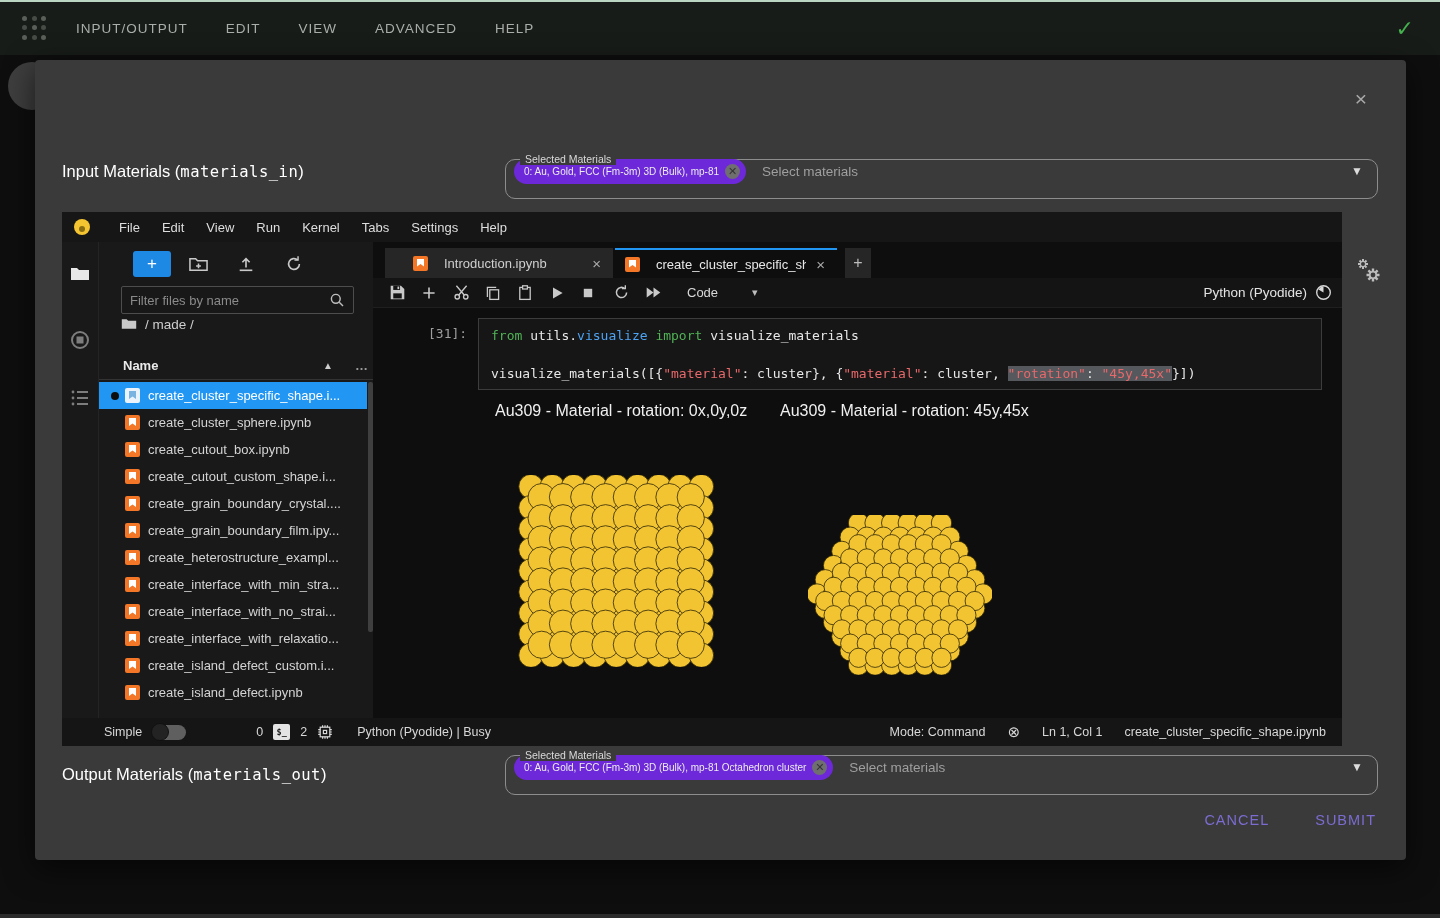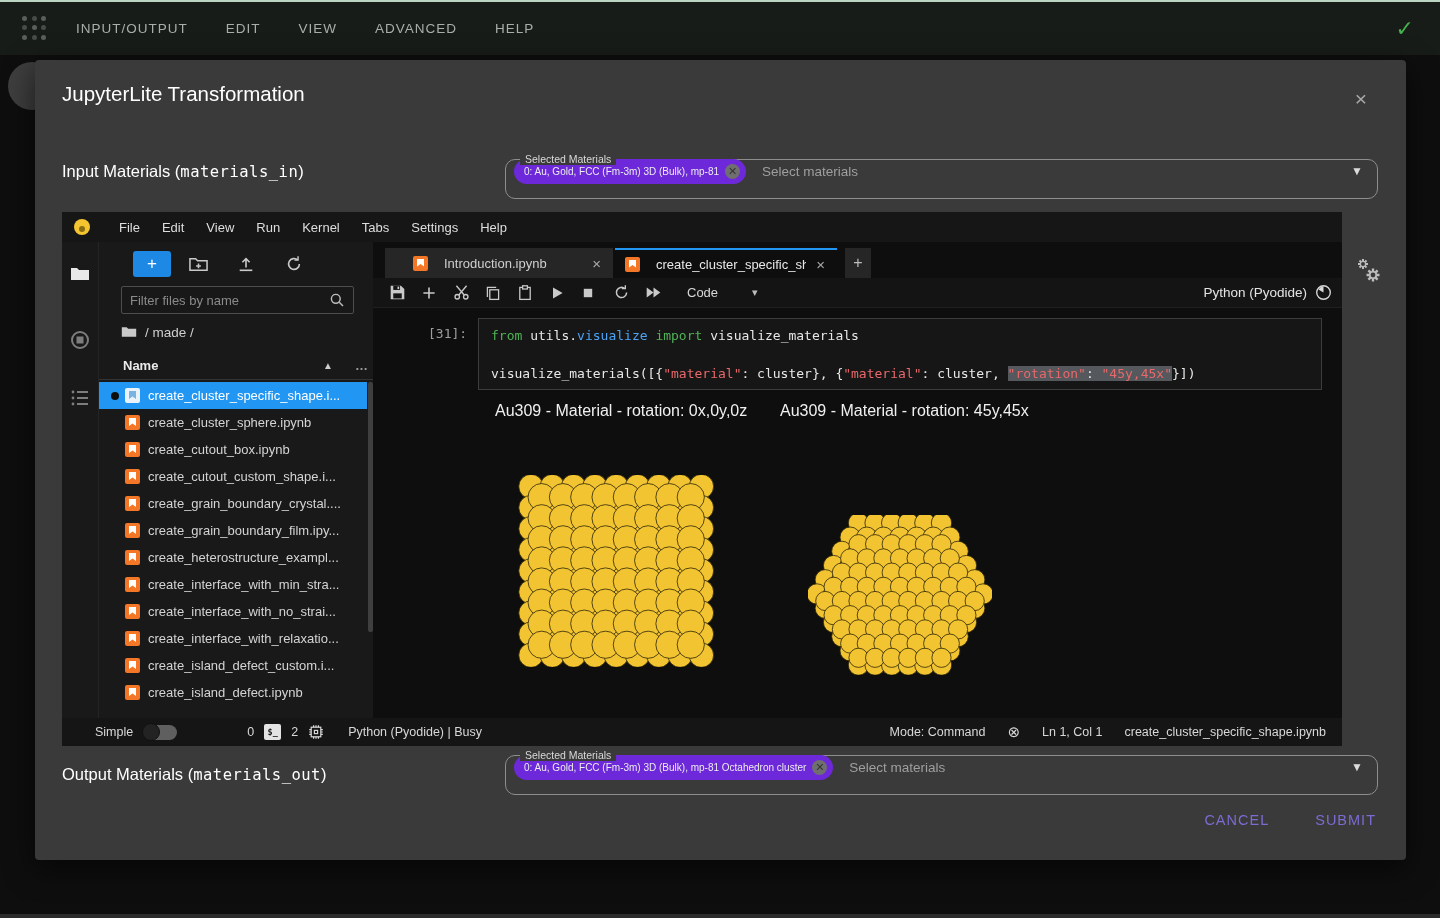--- a/index.html
+++ b/index.html
@@ -72,21 +72,21 @@
     align-items:center; }
   .newlaunch { width:38px; height:26px; background:#1e88e5; border:none; border-radius:3px;
     color:#fff; font-size:17px; margin-left:34px; cursor:pointer; line-height:22px; }
   .fptool { width:30px; text-align:center; margin-left:18px; cursor:pointer; }
   .filterbox { position:absolute; top:44px; left:22px; width:233px; height:28px;
     background:#181818; border:1px solid #4d4d4d; border-radius:2px; display:flex;
     align-items:center; }
   .filterbox input { flex:1; background:transparent; border:none; outline:none;
     color:#cfcfcf; font-size:13px; padding:0 8px; font-family:"Liberation Sans",sans-serif; }
   .filterbox input::placeholder { color:#8a8a8a; }
-  .breadcrumb { position:absolute; top:82px; left:22px; display:flex; align-items:center;
+  .breadcrumb { position:absolute; top:74px; left:22px; display:flex; align-items:center;
     gap:8px; color:#cfcfcf; font-size:13.5px; }
   .listheader { position:absolute; top:110px; left:0; width:100%; height:28px;
     border-bottom:1px solid #333; display:flex; align-items:center; color:#eaeaea;
     font-size:13px; font-weight:bold; }
   .listheader .hname { margin-left:24px; }
   .listheader .hcaret { margin-left:auto; margin-right:40px; font-size:10px; color:#cdcdcd; }
   .listheader .hmenu { position:absolute; right:4px; color:#9a9a9a; font-size:13px; letter-spacing:1px; }
   .filelist { position:absolute; top:140px; left:0; right:6px; bottom:0; overflow:hidden; }
   .frow { height:27px; display:flex; align-items:center; padding-left:12px; cursor:pointer;
     color:#d4d4d4; font-size:13px; white-space:nowrap; }
@@ -134,21 +134,21 @@
     font-size:16px; }
   .outlabels span { position:absolute; top:0; }
   .olabel-0 { left:122px; } .olabel-1 { left:407px; }
   .cluster { position:absolute; }
   .cluster-0 { left:145px; top:167px; }
   .cluster-1 { left:435px; top:207px; }
 
   
   .statusbar { position:absolute; left:0; bottom:0; width:100%; height:28px; background:#151515;
     display:flex; align-items:center; color:#d8d8d8; font-size:12.5px; }
-  .sb-left { display:flex; align-items:center; margin-left:33px; gap:10px; }
+  .sb-left { display:flex; align-items:center; margin-left:42px; gap:10px; }
   .toggle { width:34px; height:15px; border-radius:8px; background:#5f5f5f; position:relative;
     cursor:pointer; }
   .toggle .knob { position:absolute; left:-1px; top:-2px; width:18px; height:18px;
     border-radius:50%; background:#232323; border:1px solid #111; }
   .term-badge { width:17px; height:16px; background:#e3e3e3; color:#161616; border-radius:2px;
     font-size:8.5px; font-weight:bold; text-align:center; line-height:16px;
     font-family:"DejaVu Sans Mono",monospace; }
   .sb-gap { width:50px; }
   .sb-right { margin-left:auto; display:flex; align-items:center; gap:22px; margin-right:16px; }
   .shield-x { font-size:15px; color:#d8d8d8; }
@@ -191,21 +191,20 @@
       </nav>
     <div class="top-check" style="color: rgb(68, 176, 78);">✓</div>
   </div>
 
   <div class="float-btn">
       <i></i>
       <i></i>
     </div>
 
   <div class="modal">
-    <div class="modal-title">JupyterLite Transformation</div>
     <div class="modal-close">×</div>
 
     <div class="section-label" style="top:102px;">
       <span>Input Materials (</span><span class="mono">materials_in</span><span>)</span>
     </div>
     <div class="mat-field" style="top:99px;">
       <span class="mat-legend">Selected Materials</span>
       <span class="chip">
         <span>0: Au, Gold, FCC (Fm-3m) 3D (Bulk), mp-81</span>
         <span class="chip-x">✕</span>

